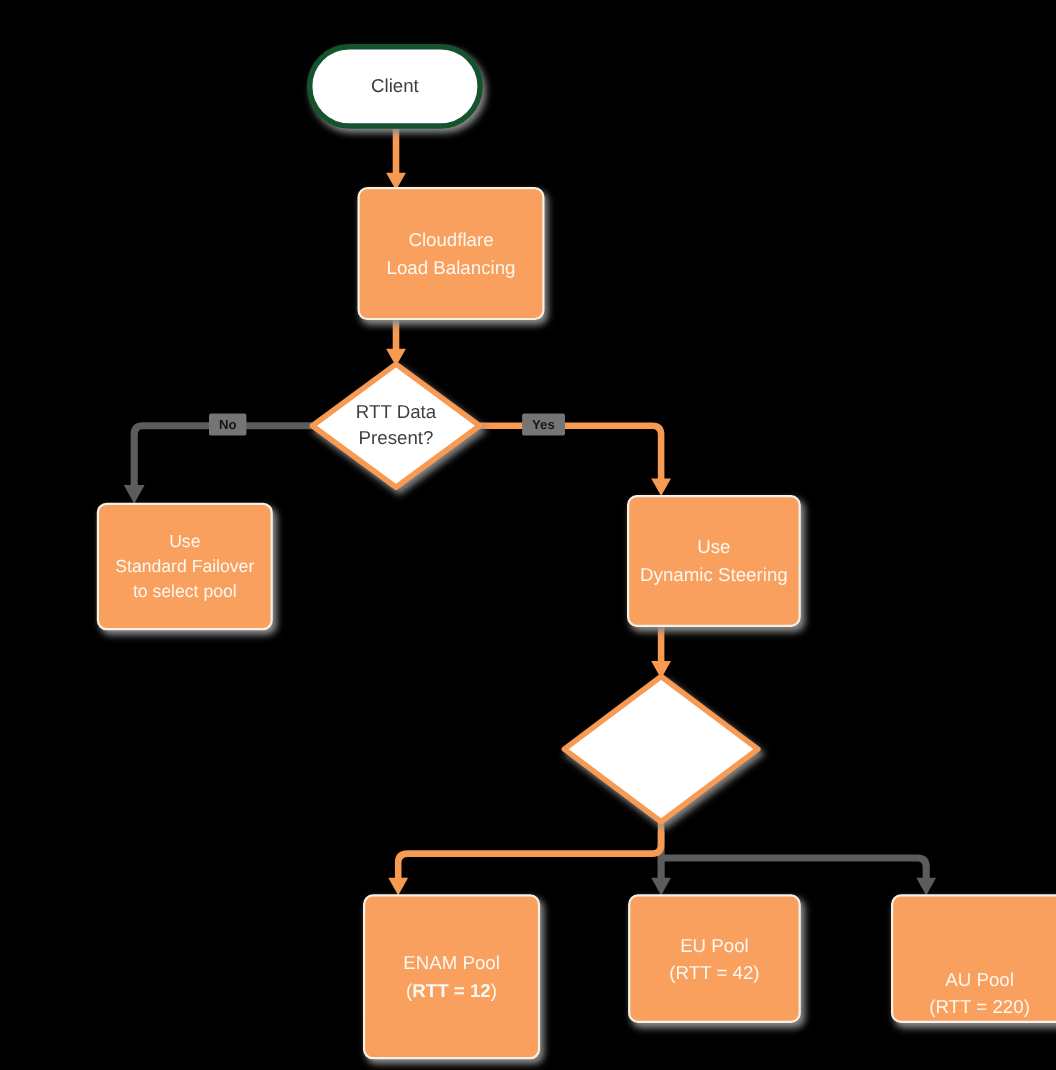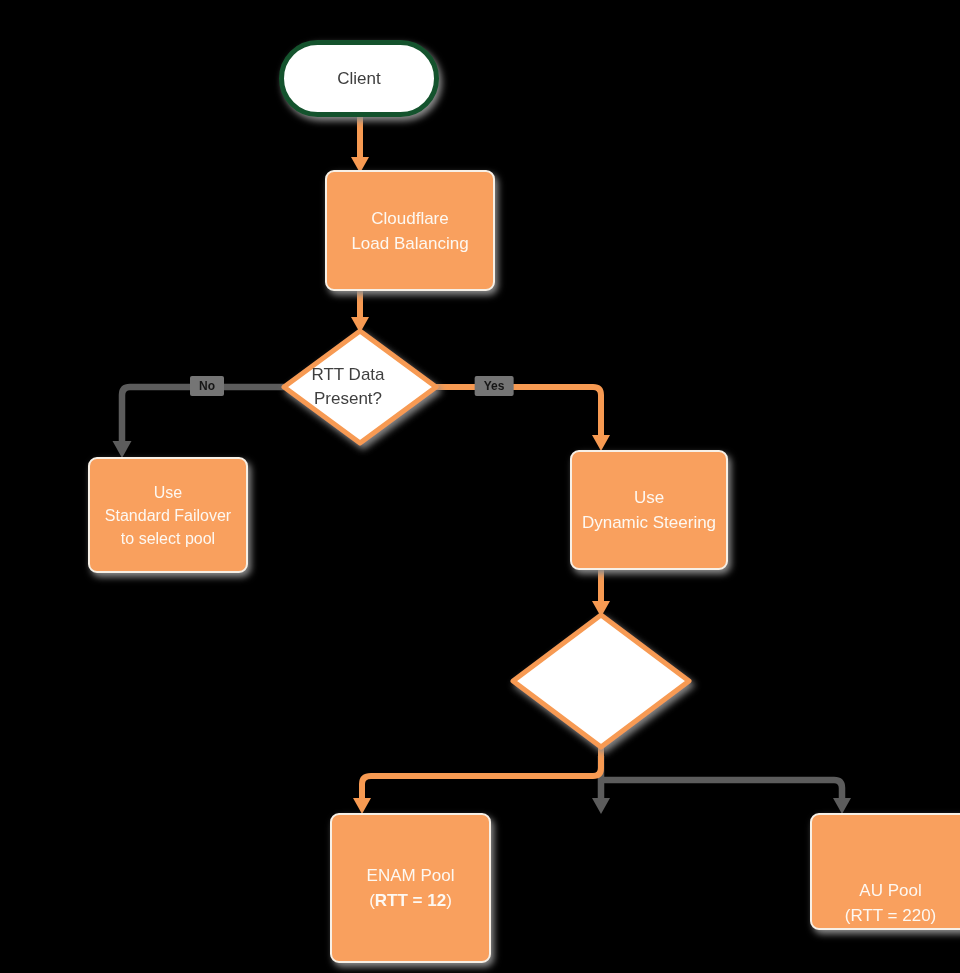--- a/index.html
+++ b/index.html
@@ -79,21 +79,21 @@
 
   <div class="terminator" style="left:279px; top:40px; width:160px; height:77px;">
     <span class="ln">Client</span>
   </div>
 
   <div class="obox" style="left:277px; top:170px; width:170px; height:121px;">
     <div class="ln">Cloudflare</div>
     <div class="ln">Load Balancing</div>
   </div>
 
-  <div class="dtext" style="left:268px; top:355px; width:160px; height:64px;">
+  <div class="dtext" style="left:280px; top:355px; width:160px; height:64px;">
     <div class="ln">RTT Data</div>
     <div class="ln">Present?</div>
   </div>
 
   <div class="obox" style="left:40px; top:457px; width:160px; height:116px; font-size:16px; line-height:23px;">
     <div class="ln">Use</div>
     <div class="ln">Standard Failover</div>
     <div class="ln">to select pool</div>
   </div>
 
@@ -101,20 +101,24 @@
     <div class="ln">Use</div>
     <div class="ln">Dynamic Steering</div>
   </div>
 
 
   <div class="obox" style="left:282px; top:813px; width:161px; height:150px;">
     <div class="ln">ENAM Pool</div>
     <div class="ln"><span>(</span><span class="bold">RTT = 12</span><span>)</span></div>
   </div>
 
+  <div class="obox" style="left:523px; top:813px; width:157px; height:117px;">
+    <div class="ln">EU Pool</div>
+    <div class="ln">(RTT = 42)</div>
+  </div>
 
   <div class="obox" style="left:762px; top:813px; width:161px; height:117px;justify-content:flex-end;">
     <div class="ln">AU Pool</div>
     <div class="ln">(RTT = 220)</div>
   </div>
 
   <div class="chip" style="left:207px; top:386px;">No</div>
   <div class="chip" style="left:494px; top:386px;">Yes</div>
 
 </div>

